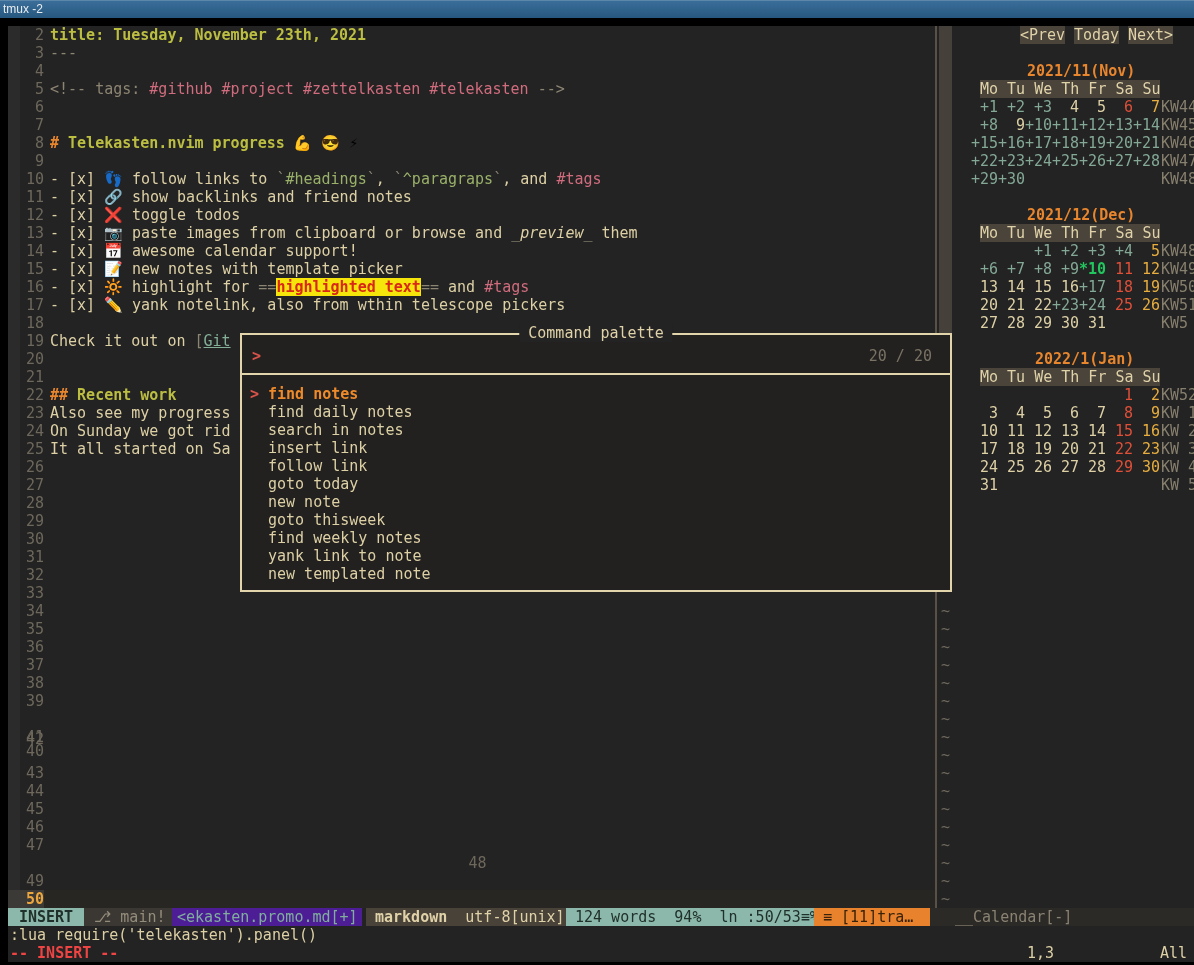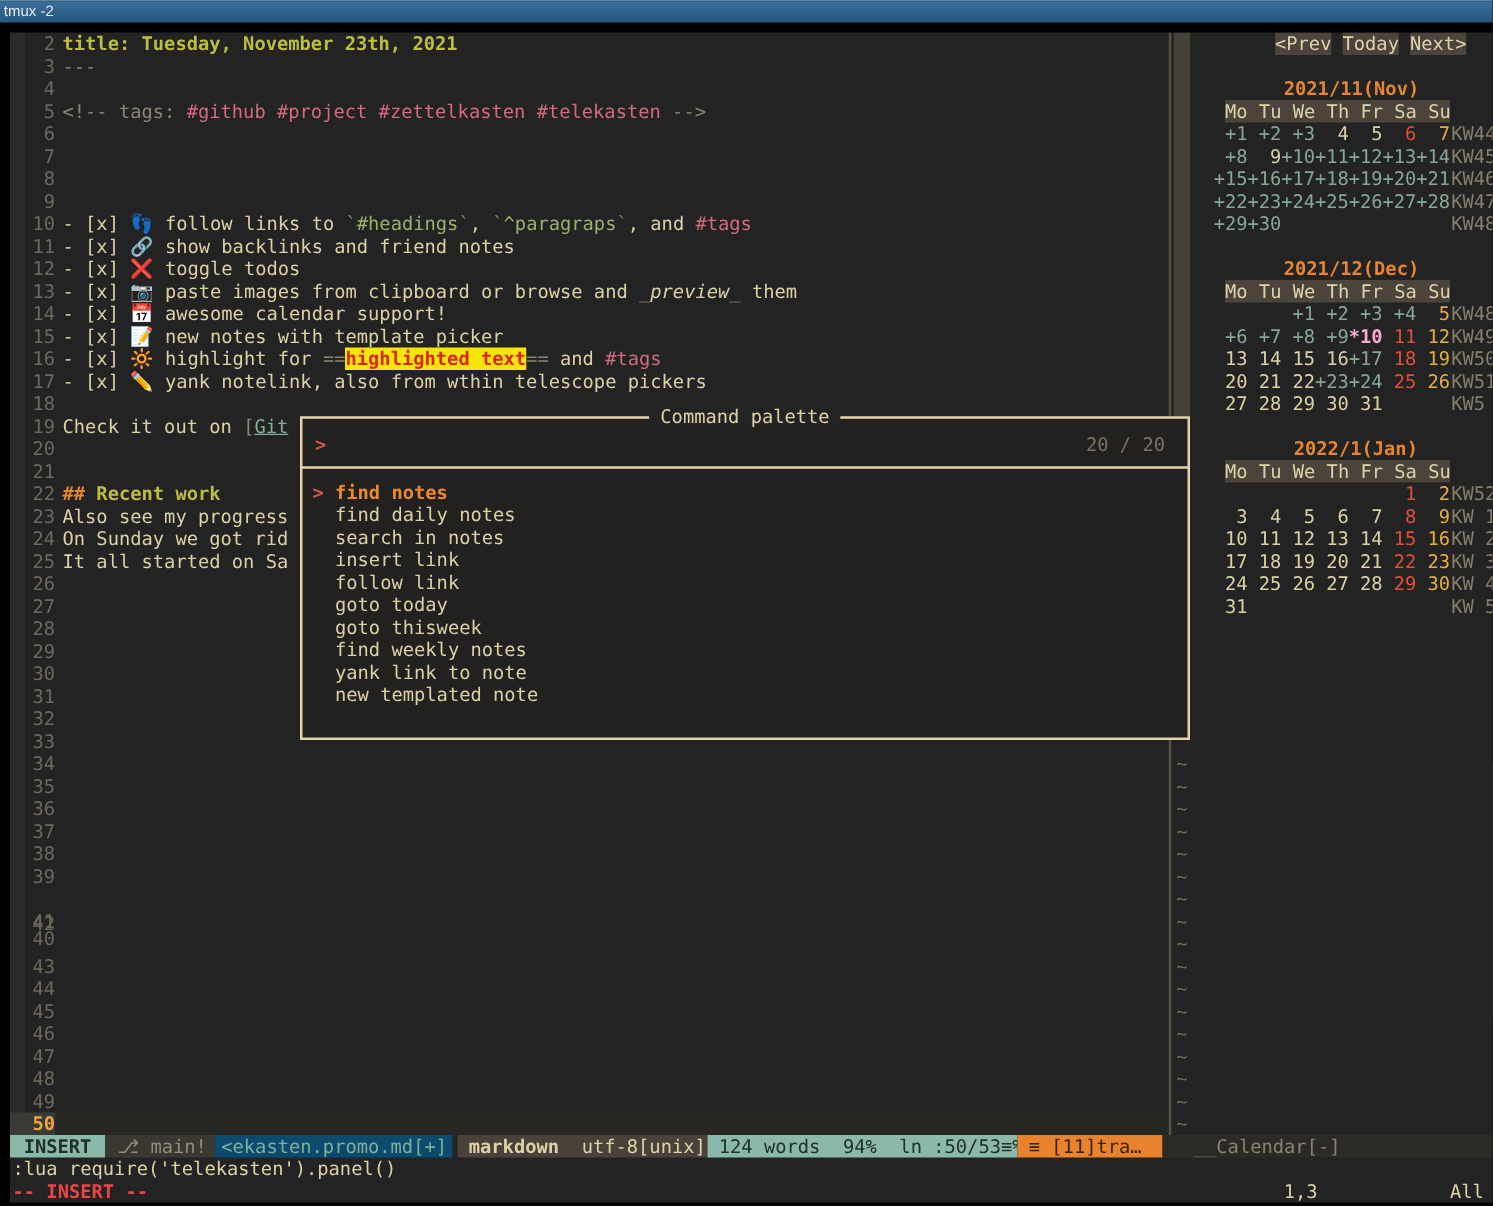--- a/index.html
+++ b/index.html
@@ -40,21 +40,21 @@
   .scrollstrip{position:absolute;left:931px;top:0;width:13px;height:566px;background:#46403a;z-index:1}
 
   
   .calwin{position:absolute;left:931px;top:0;width:255px;height:882px;z-index:2}
   .cal-row{position:absolute;height:18px;white-space:pre}
   .cal-nav-btn{position:absolute;width:45px;text-align:center;background:#4a443b;color:#e0d2a8;height:18px}
   .cal-month-title{position:absolute;color:#e8862e;font-weight:bold}
   .cal-header{position:absolute;left:41px;width:180px;background:#4a443b;color:#e0d2a8}
   .cal-cell{position:absolute;width:27px;text-align:right;height:18px}
   .d-p{color:#83a896}.d-n{color:#ddd0a5}.d-r{color:#e04f38}.d-y{color:#e7ae3f}
-  .d-t{color:#f9a8d4;font-weight:bold}
+  .d-t{color:#22c55e;font-weight:bold}
   .kw{position:absolute;left:222px;color:#877f6d}
   .tilde{position:absolute;left:2px;color:#6e685c}
 
   
   .palette{
     position:absolute;left:232px;top:307px;width:712px;height:259px;box-sizing:border-box;
     background:#222120;border:2px solid #e3d5ab;z-index:5;
   }
   .pal-title{position:absolute;top:-11px;left:50%;transform:translateX(-50%);
     background:#232323;padding:0 9px;color:#e0d2a8;height:18px}
@@ -64,21 +64,21 @@
   .pal-list{position:absolute;top:50px;left:0;right:0}
   .pal-item{position:relative;height:18px;padding-left:26px;color:#ddd0a5;white-space:pre}
   .pal-item.sel{color:#ee8a2a;font-weight:bold}
   .pal-marker{position:absolute;left:8px;color:#d9534a}
 
   
   .statusline{position:absolute;top:882px;left:0;width:1186px;height:18px;background:#232323}
   .sl{position:absolute;top:0;height:18px;white-space:pre;overflow:hidden;box-sizing:border-box}
   .sl-mode{left:0;width:76px;background:#8cb8ab;color:#20302a;font-weight:bold;text-align:center}
   .sl-git{left:76px;width:88px;background:#3b3733;color:#948c7b;padding-left:10px}
-  .sl-file{left:164px;width:190px;background:#0c4a6e;color:#7fae9c;padding-left:5px}
+  .sl-file{left:164px;width:190px;background:#4c1d95;color:#7fae9c;padding-left:5px}
   .sl-ft{left:358px;width:200px;background:#494238;color:#e0d2a8;padding-left:9px}
   .sl-ft .b{font-weight:bold}
   .sl-stats{left:558px;width:248px;background:#8cb8ab;color:#20302a;padding-left:9px}
   .sl-tw{left:806px;width:116px;background:#e8822d;color:#38230a;padding-left:9px}
   .sl-cal{left:922px;width:264px;background:#2b2a27;color:#8a8272;padding-left:25px}
 
   
   .cmdline{position:absolute;top:900px;left:2px;color:#ddd0a5;white-space:pre}
   .msgline{position:absolute;top:918px;left:0;width:1186px;height:18px}
   .mode-msg{position:absolute;left:2px;color:#ef4444;font-weight:bold}
@@ -94,21 +94,21 @@
 
 <div class="term">
   <div class="signcol"></div>
   <div id="editor-lines">
       <div class="row" style="top: 0px;"><span class="gutter">2</span><span class="content"><span class="c-title">title: Tuesday, November 23th, 2021</span></span></div>
       <div class="row" style="top: 18px;"><span class="gutter">3</span><span class="content"><span class="c-comment">---</span></span></div>
       <div class="row" style="top: 36px;"><span class="gutter">4</span><span class="content"></span></div>
       <div class="row" style="top: 54px;"><span class="gutter">5</span><span class="content"><span class="c-comment">&lt;!-- tags: </span><span class="c-tag">#github</span><span class="c-comment"> </span><span class="c-tag">#project</span><span class="c-comment"> </span><span class="c-tag">#zettelkasten</span><span class="c-comment"> </span><span class="c-tag">#telekasten</span><span class="c-comment"> --&gt;</span></span></div>
       <div class="row" style="top: 72px;"><span class="gutter">6</span><span class="content"></span></div>
       <div class="row" style="top: 90px;"><span class="gutter">7</span><span class="content"></span></div>
-      <div class="row" style="top: 108px;"><span class="gutter">8</span></div>
+      <div class="row" style="top: 108px;"><span class="gutter">8</span><span class="content"><span class="c-orange-bold"># </span><span class="c-title">Telekasten.nvim progress </span><span class="c-emoji">💪 😎 ⚡</span></span></div>
       <div class="row" style="top: 126px;"><span class="gutter">9</span><span class="content"></span></div>
       <div class="row" style="top: 144px;"><span class="gutter">10</span><span class="content"><span class="c-body">- [x] </span><span class="c-emoji">👣</span><span class="c-body"> follow links to </span><span class="c-comment">`</span><span class="c-code">#headings</span><span class="c-comment">`</span><span class="c-body">, </span><span class="c-comment">`</span><span class="c-code">^paragraps</span><span class="c-comment">`</span><span class="c-body">, and </span><span class="c-tag">#tags</span></span></div>
       <div class="row" style="top: 162px;"><span class="gutter">11</span><span class="content"><span class="c-body">- [x] </span><span class="c-emoji">🔗</span><span class="c-body"> show backlinks and friend notes</span></span></div>
       <div class="row" style="top: 180px;"><span class="gutter">12</span><span class="content"><span class="c-body">- [x] </span><span class="c-emoji">❌</span><span class="c-body"> toggle todos</span></span></div>
       <div class="row" style="top: 198px;"><span class="gutter">13</span><span class="content"><span class="c-body">- [x] </span><span class="c-emoji">📷</span><span class="c-body"> paste images from clipboard or browse and </span><span class="c-comment">_</span><span class="c-italic">preview</span><span class="c-comment">_</span><span class="c-body"> them</span></span></div>
       <div class="row" style="top: 216px;"><span class="gutter">14</span><span class="content"><span class="c-body">- [x] </span><span class="c-emoji">📅</span><span class="c-body"> awesome calendar support!</span></span></div>
       <div class="row" style="top: 234px;"><span class="gutter">15</span><span class="content"><span class="c-body">- [x] </span><span class="c-emoji">📝</span><span class="c-body"> new notes with template picker</span></span></div>
       <div class="row" style="top: 252px;"><span class="gutter">16</span><span class="content"><span class="c-body">- [x] </span><span class="c-emoji">🔆</span><span class="c-body"> highlight for </span><span class="c-comment">==</span><span class="c-hl">highlighted text</span><span class="c-comment">==</span><span class="c-body"> and </span><span class="c-tag">#tags</span></span></div>
       <div class="row" style="top: 270px;"><span class="gutter">17</span><span class="content"><span class="c-body">- [x] </span><span class="c-emoji">✏️</span><span class="c-body"> yank notelink, also from wthin telescope pickers</span></span></div>
       <div class="row" style="top: 288px;"><span class="gutter">18</span><span class="content"></span></div>
@@ -134,21 +134,21 @@
       <div class="row" style="top: 648px;"><span class="gutter">38</span><span class="content"></span></div>
       <div class="row" style="top: 666px;"><span class="gutter">39</span><span class="content"></span></div>
       <div class="row" style="top: 716px; align-items: center;"><span class="gutter">40</span><span class="content"></span></div>
       <div class="row" style="top: 702px;"><span class="gutter">41</span><span class="content"></span></div>
       <div class="row" style="top: 704px;"><span class="gutter">42</span><span class="content"></span></div>
       <div class="row" style="top: 738px;"><span class="gutter">43</span><span class="content"></span></div>
       <div class="row" style="top: 756px;"><span class="gutter">44</span><span class="content"></span></div>
       <div class="row" style="top: 774px;"><span class="gutter">45</span><span class="content"></span></div>
       <div class="row" style="top: 792px;"><span class="gutter">46</span><span class="content"></span></div>
       <div class="row" style="top: 810px;"><span class="gutter">47</span><span class="content"></span></div>
-      <div class="row" style="top: 828px;"><span class="gutter">48</span><span class="content"></span></div>
+      <div class="row" style="top: 828px; justify-content: center;"><span class="gutter">48</span><span class="content"></span></div>
       <div class="row" style="top: 846px;"><span class="gutter">49</span><span class="content"></span></div>
       <div class="row current" style="top: 864px;"><span class="gutter">50</span><span class="content"></span></div>
     </div>
   <div class="vsep"></div>
   <div class="scrollstrip"></div>
 
   <div class="calwin" id="calwin">
       <span class="cal-nav-btn" style="left: 81px; top: 0px;">&lt;Prev</span>
       <span class="cal-nav-btn" style="left: 135px; top: 0px;">Today</span>
       <span class="cal-nav-btn" style="left: 189px; top: 0px;">Next&gt;</span>
@@ -290,20 +290,21 @@
     <span class="pal-prompt">&gt;</span>
     <span class="pal-count">20 / 20</span>
     <div class="pal-div"></div>
     <div class="pal-list" id="pal-list">
         <div class="pal-item sel"><span class="pal-marker">&gt;</span><span>find notes</span></div>
         <div class="pal-item"><span>find daily notes</span></div>
         <div class="pal-item"><span>search in notes</span></div>
         <div class="pal-item"><span>insert link</span></div>
         <div class="pal-item"><span>follow link</span></div>
         <div class="pal-item"><span>goto today</span></div>
+        <div class="pal-item"><span>new note</span></div>
         <div class="pal-item"><span>goto thisweek</span></div>
         <div class="pal-item"><span>find weekly notes</span></div>
         <div class="pal-item"><span>yank link to note</span></div>
         <div class="pal-item"><span>new templated note</span></div>
       </div>
   </div>
 
   <div class="statusline">
     <span class="sl sl-mode">INSERT</span>
     <span class="sl sl-git"><span>⎇</span> <span>main!</span></span>

